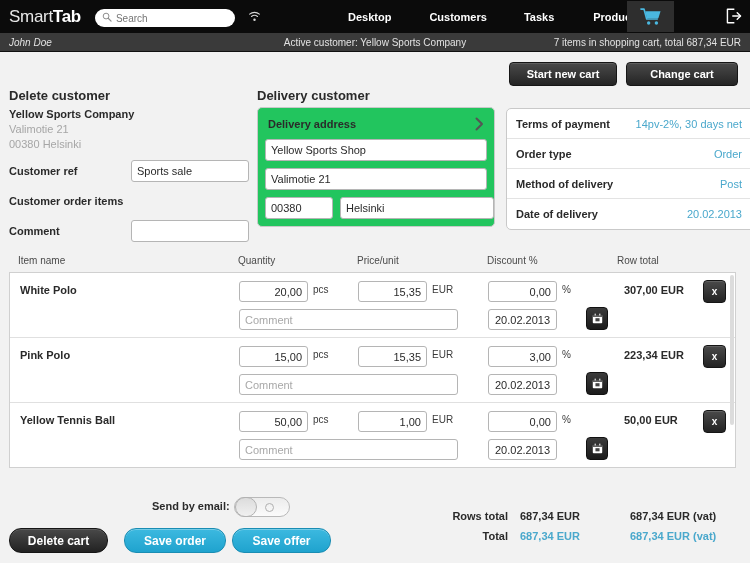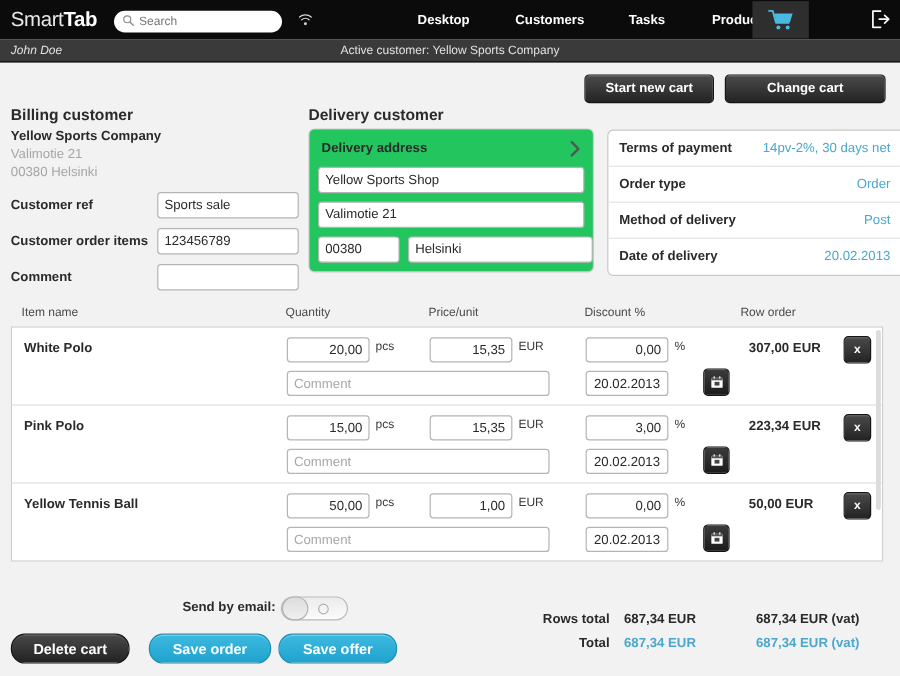--- a/index.html
+++ b/index.html
@@ -80,21 +80,21 @@
   }
   .btn-dark {
     background: linear-gradient(#4a4a4a, #242424);
     border: 1px solid #161616; border-radius: 4px;
     color: #fff; font-size: 11px; font-weight: 700;
     padding: 0 10px; height: 24px; line-height: 22px;
     text-align: center; cursor: pointer;
     box-shadow: inset 0 1px 0 rgba(255,255,255,0.12);
   }
   .btn-startcart { width: 108px; }
-  .btn-changecart { width: 134px; }
+  .btn-changecart { width: 112px; }
 
   
   .forms { position: absolute; top: 88px; left: 0; width: 750px; }
 
   .col-billing { position: absolute; left: 9px; top: 0; width: 240px; }
   .sec-title {
     font-size: 13px; font-weight: 700; color: #2a2a2a;
     margin-bottom: 4px;
   }
   .bill-name { font-size: 11px; font-weight: 700; color: #2a2a2a; line-height: 15px; }
@@ -325,42 +325,42 @@
   <svg class="logout-ico" viewBox="0 0 18 18">
     <path d="M9.4 1.4 H1.6 V16.6 H9.4" fill="none" stroke="#ffffff" stroke-width="1.6" stroke-linejoin="round"></path>
     <line x1="7.6" y1="9" x2="16" y2="9" stroke="#ffffff" stroke-width="1.6" stroke-linecap="round"></line>
     <path d="M12.6 5.4 L16.4 9 L12.6 12.6" fill="none" stroke="#ffffff" stroke-width="1.6" stroke-linecap="round" stroke-linejoin="round"></path>
   </svg>
 </div>
 
 <div class="statusbar">
   <span class="st-user">John Doe</span>
   <span class="st-active">Active customer: Yellow Sports Company</span>
+  <span class="st-cart">7 items in shopping cart, total 687,34 EUR</span>
 </div>
 
 <div class="action-row">
   <div class="btn-dark btn-startcart">Start new cart</div>
   <div class="btn-dark btn-changecart">Change cart</div>
 </div>
 
 <div class="forms">
 
   <div class="col-billing">
-    <div class="sec-title">Billing customer</div>
+    <div class="sec-title">Delete customer</div>
     <div class="bill-name">Yellow Sports Company</div>
     <div class="bill-addr">Valimotie 21</div>
     <div class="bill-addr">00380 Helsinki</div>
 
     <div class="frow">
       <span class="lab">Customer ref</span>
       <input class="inp" type="text" value="Sports sale" style="">
     </div>
     <div class="frow">
       <span class="lab">Customer order items</span>
-      <input class="inp" type="text" value="123456789" style="">
     </div>
     <div class="frow">
       <span class="lab">Comment</span>
       <input class="inp" type="text" value="" style="">
     </div>
   </div>
 
   <div class="col-delivery">
     <div class="sec-title">Delivery customer</div>
     <div class="panel">
@@ -411,21 +411,21 @@
       </div>
     </div>
   </div>
 </div>
 
 <div class="thead">
   <span class="th th-item">Item name</span>
   <span class="th th-qty">Quantity</span>
   <span class="th th-price">Price/unit</span>
   <span class="th th-disc">Discount %</span>
-  <span class="th th-total">Row order</span>
+  <span class="th th-total">Row total</span>
 </div>
 
 <div class="itemlist">
 
   <div class="itemrow">
     <span class="it-name">White Polo</span>
     <input class="in-num in-qty" type="text" value="20,00" style="">
     <span class="u-pcs">pcs</span>
     <input class="in-num in-price" type="text" value="15,35" style="">
     <span class="u-eur">EUR</span>

